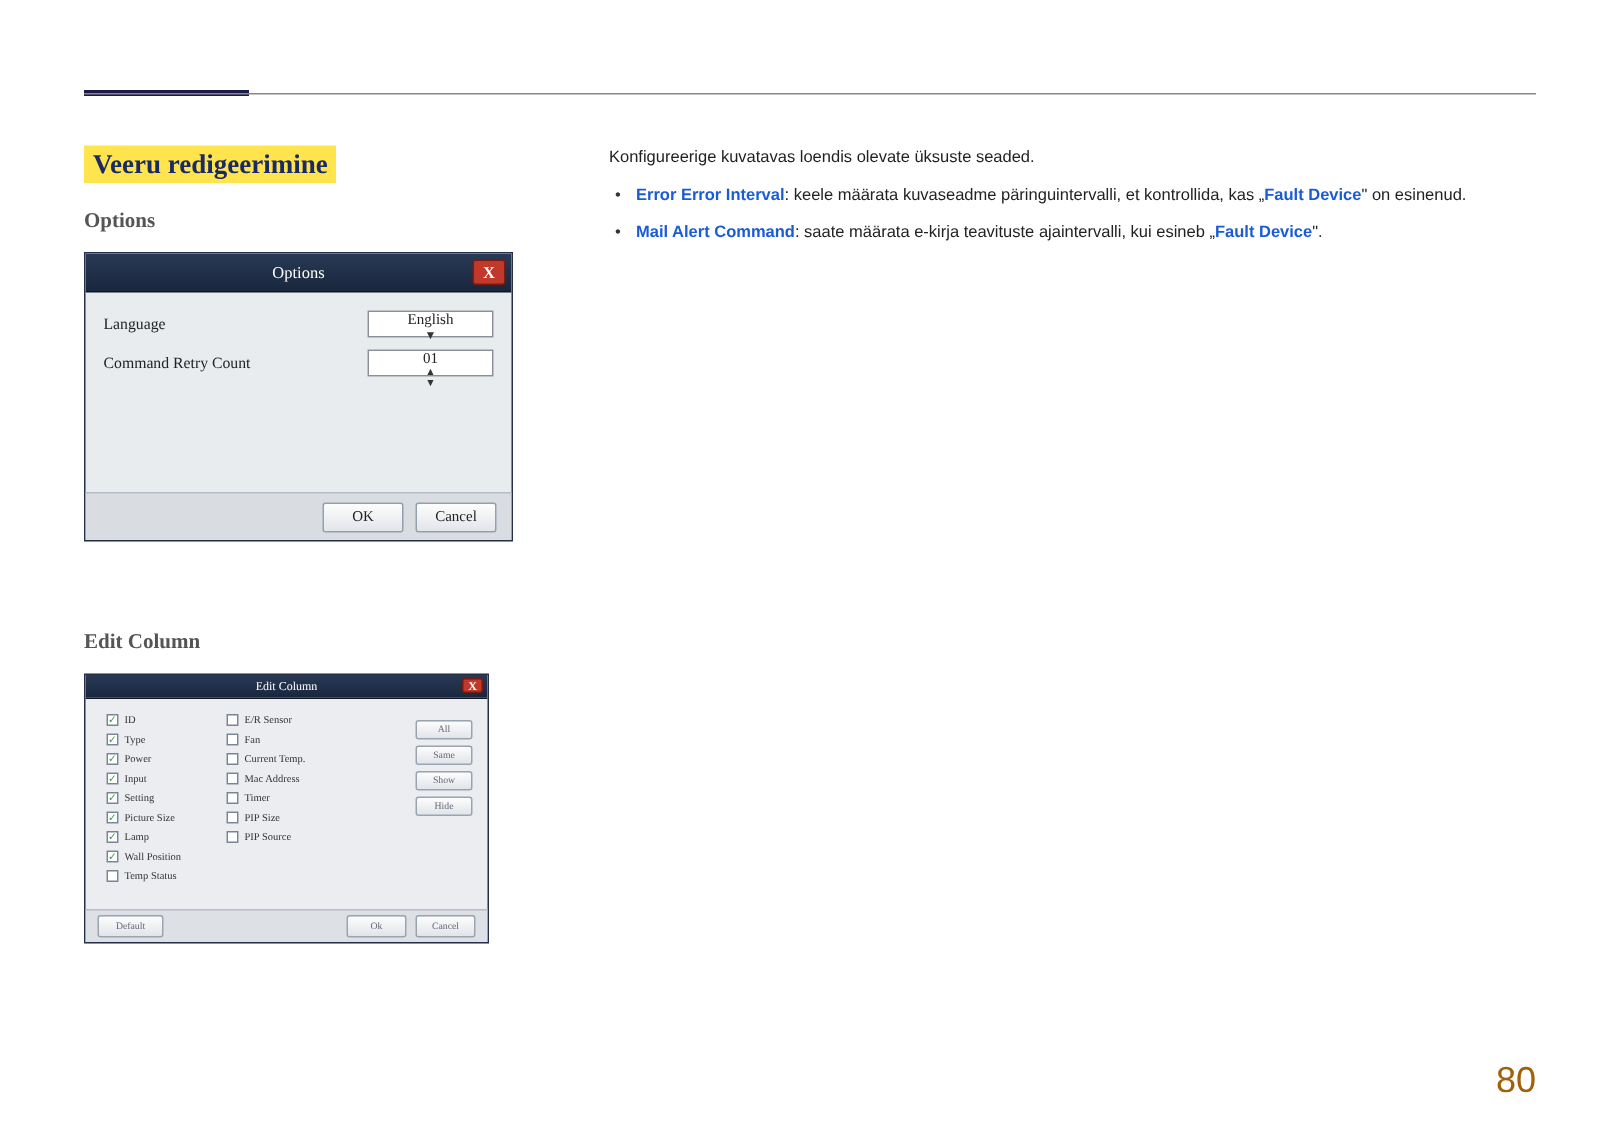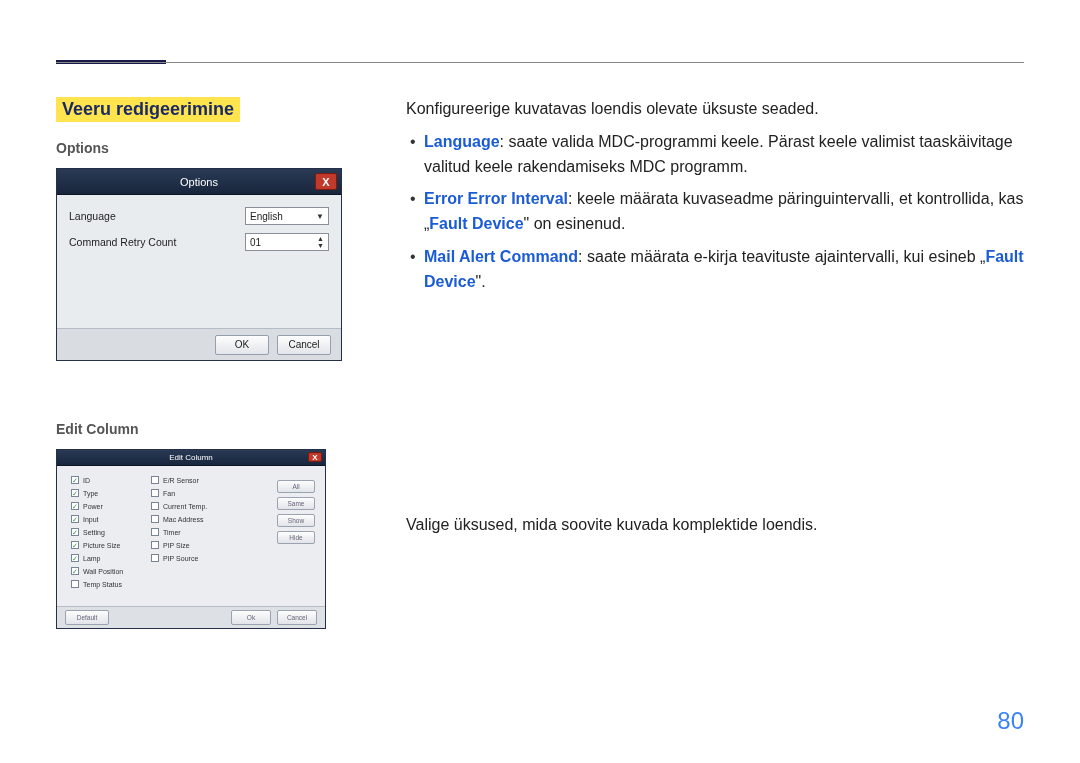--- a/index.html
+++ b/index.html
@@ -23,22 +23,22 @@
     width: 110px; height: 4px;
     background: #1a1a4a;
   }
   .content {
     position: absolute;
     left: 56px; top: 97px;
     width: 968px;
     display: flex;
     gap: 40px;
   }
-  .col-left { width: 310px; flex-shrink: 0; }
-  .col-right { flex: 1; font-size: 16px; line-height: 1.55; }
+  .col-left { width: 310px; flex-shrink: 0; font-family: Liberation Serif, serif; }
+  .col-right { flex: 1; font-size: 11px; line-height: 1.55; }
   .section-title {
     display: inline-block;
     background: #ffe44d;
     color: #1a2a66;
     font-weight: bold;
     font-size: 18px;
     padding: 2px 6px;
     margin-bottom: 18px;
   }
   .sub-heading {
@@ -83,21 +83,21 @@
     display: flex; align-items: center; justify-content: center;
     border-radius: 2px;
   }
   .opt-body { padding: 12px 12px 0 12px; }
   .opt-row { display: flex; align-items: center; justify-content: space-between; margin-bottom: 8px; }
   .opt-label { font-size: 10.5px; color: #222; }
   .opt-field {
     width: 84px; height: 18px;
     background: #fff; border: 1px solid #8a8f99;
     display: flex; align-items: center; justify-content: space-between;
-    padding: 0 4px; font-size: 10px;
+    padding: 0 4px; font-size: 10px; flex-direction: column;
   }
   .caret { font-size: 8px; color: #333; }
   .spin { display: flex; flex-direction: column; line-height: 1; font-size: 7px; color: #333; }
   .dlg-footer {
     position: absolute; bottom: 0; left: 0; right: 0;
     height: 32px;
     background: #d9dde2;
     border-top: 1px solid #b5bcc6;
     display: flex; justify-content: flex-end; align-items: center;
     padding-right: 10px; gap: 8px;
@@ -146,21 +146,21 @@
   }
   .ec-footer {
     position: absolute; bottom: 0; left: 0; right: 0;
     height: 22px; background: #dde1e6; border-top: 1px solid #b7bdc7;
     display: flex; align-items: center; justify-content: space-between;
     padding: 0 8px;
   }
   .ec-footer .right { display: flex; gap: 6px; }
   .pageno {
     position: absolute; right: 56px; bottom: 28px;
-    font-size: 24px; color: #3b82f6; font-weight: 300;
+    font-size: 24px; color: #a16207; font-weight: 300;
   }
 </style>
 </head>
 <body>
 
 <div class="topbar-accent"></div>
 <div class="topbar"></div>
 
 <div class="content">
 
@@ -290,27 +290,23 @@
           <div class="mini-btn" style="width:40px;height:15px;">Cancel</div>
         </div>
       </div>
     </div>
   </div>
 
   <div class="col-right">
     <p class="intro-line">Konfigureerige kuvatavas loendis olevate üksuste seaded.</p>
     <ul class="bullets">
       <li>
-        <span class="term">Language</span><span>: saate valida MDC-programmi keele. Pärast keele valimist taaskäivitage valitud keele rakendamiseks MDC programm.</span>
-      </li>
-      <li>
         <span class="term">Error Error Interval</span><span>: keele määrata kuvaseadme päringuintervalli, et kontrollida, kas „</span><span class="term2">Fault Device</span><span>" on esinenud.</span>
       </li>
       <li>
         <span class="term">Mail Alert Command</span><span>: saate määrata e-kirja teavituste ajaintervalli, kui esineb „</span><span class="term2">Fault Device</span><span>".</span>
       </li>
     </ul>
 
-    <p class="intro-line" style="margin-top:218px;">Valige üksused, mida soovite kuvada komplektide loendis.</p>
   </div>
 </div>
 
 <div class="pageno">80</div>
 
 </body></html>

